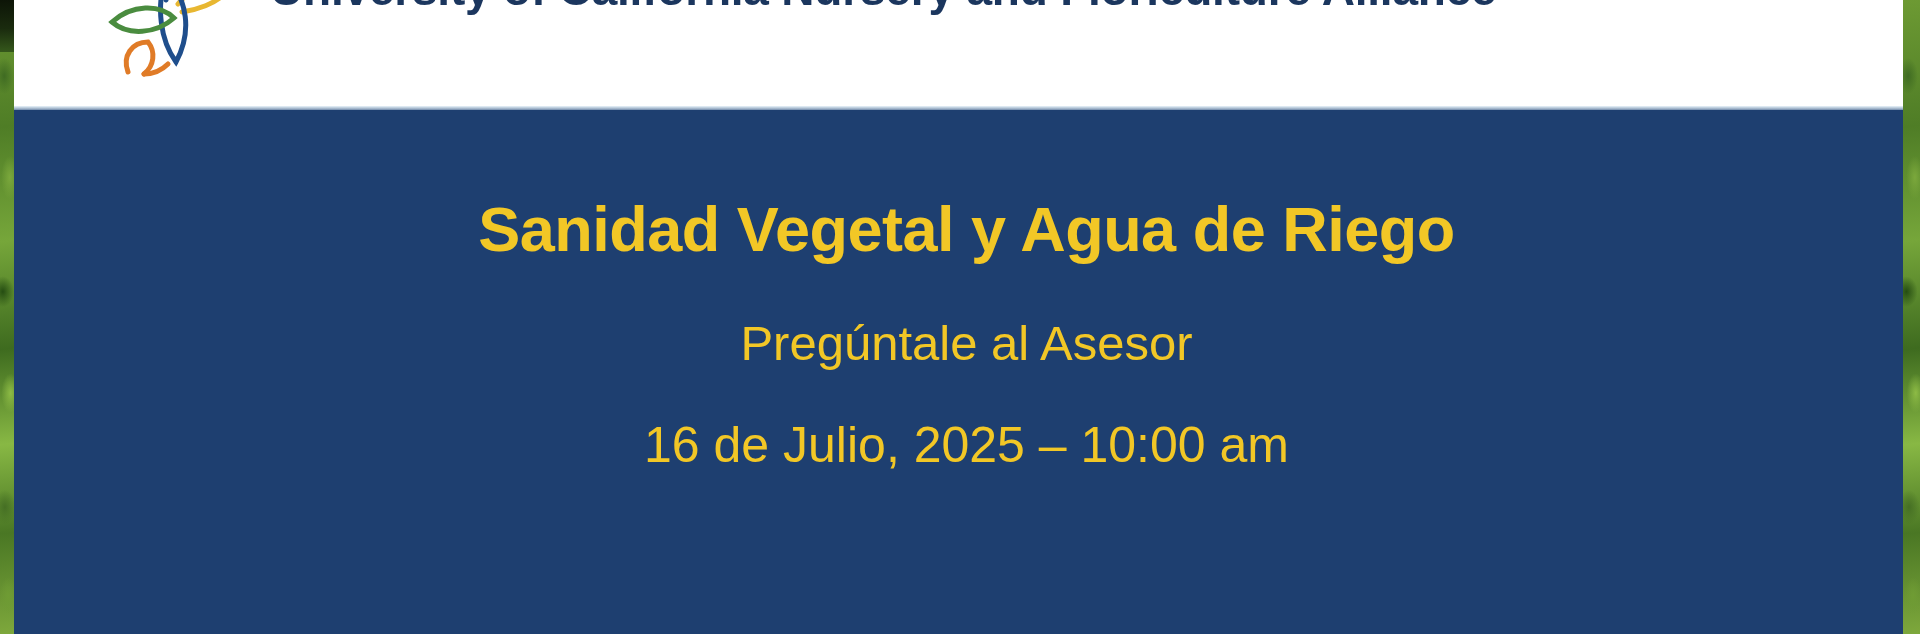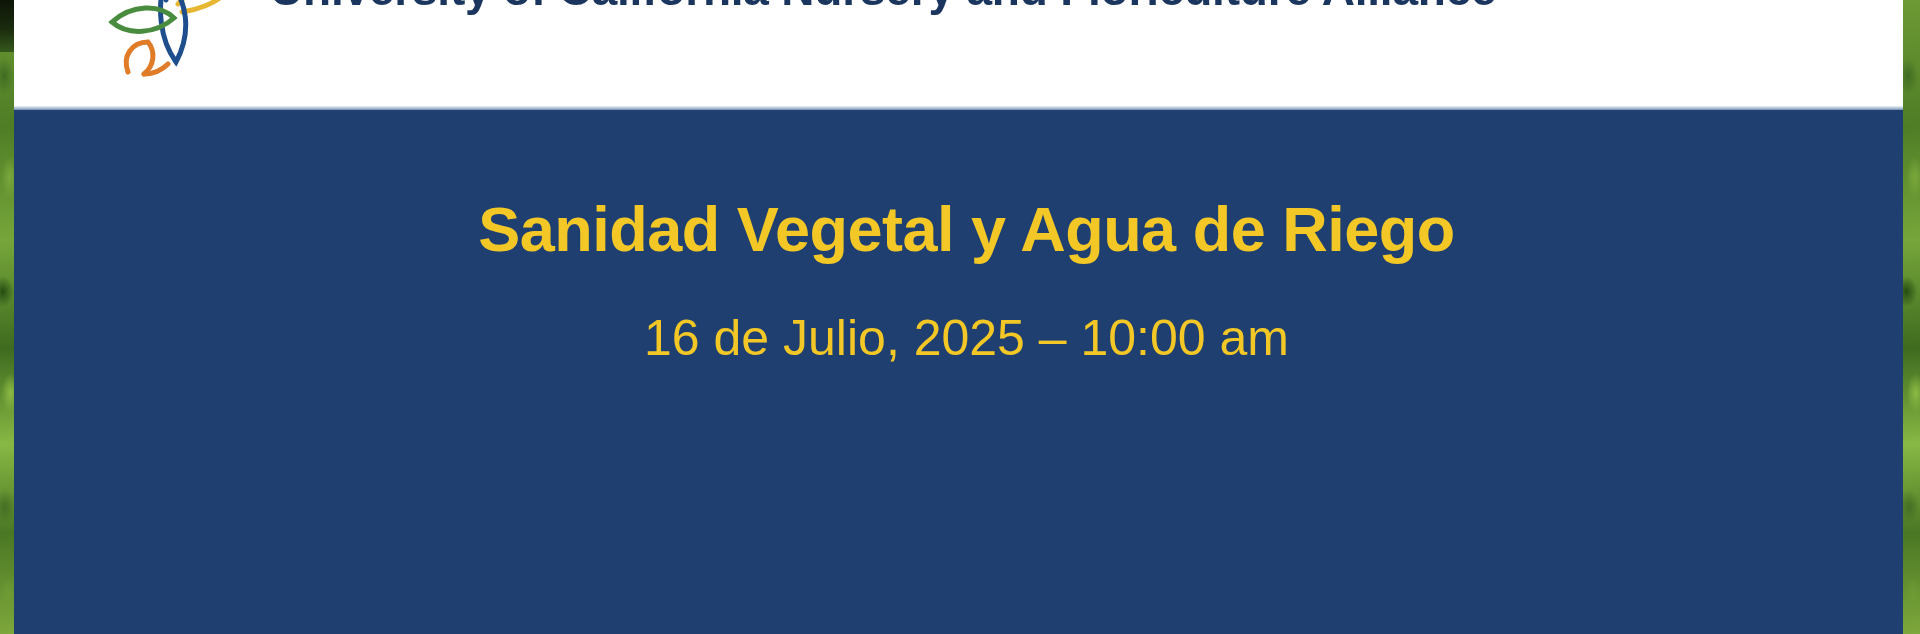--- a/index.html
+++ b/index.html
@@ -104,21 +104,21 @@
 
   #series-block {
     margin-top:52px;
     font-size:49px;
     font-weight:normal;
     line-height:1.26;
   }
   #series-line-1, #series-line-2 { white-space:nowrap; }
 
   #event-datetime {
-    margin-top:26px;
+    margin-top:45px;
     font-size:50px;
     font-weight:normal;
     line-height:1.0;
     white-space:nowrap;
   }
 </style>
 </head>
 <body>
 
 <div id="slide">
@@ -152,20 +152,21 @@
   </div>
 
   <div id="header-title">University of California Nursery and Floriculture Alliance</div>
 
   <div id="body-panel">
     <div id="copy">
 
       <div id="event-title">Sanidad Vegetal y Agua de Riego</div>
 
       <div id="series-block">
+        <div id="series-line-1">Pregúntale al Asesor</div>
       </div>
 
       <div id="event-datetime">16 de Julio, 2025 – 10:00 am</div>
 
     </div>
   </div>
 
 </div>
 
 </body></html>

